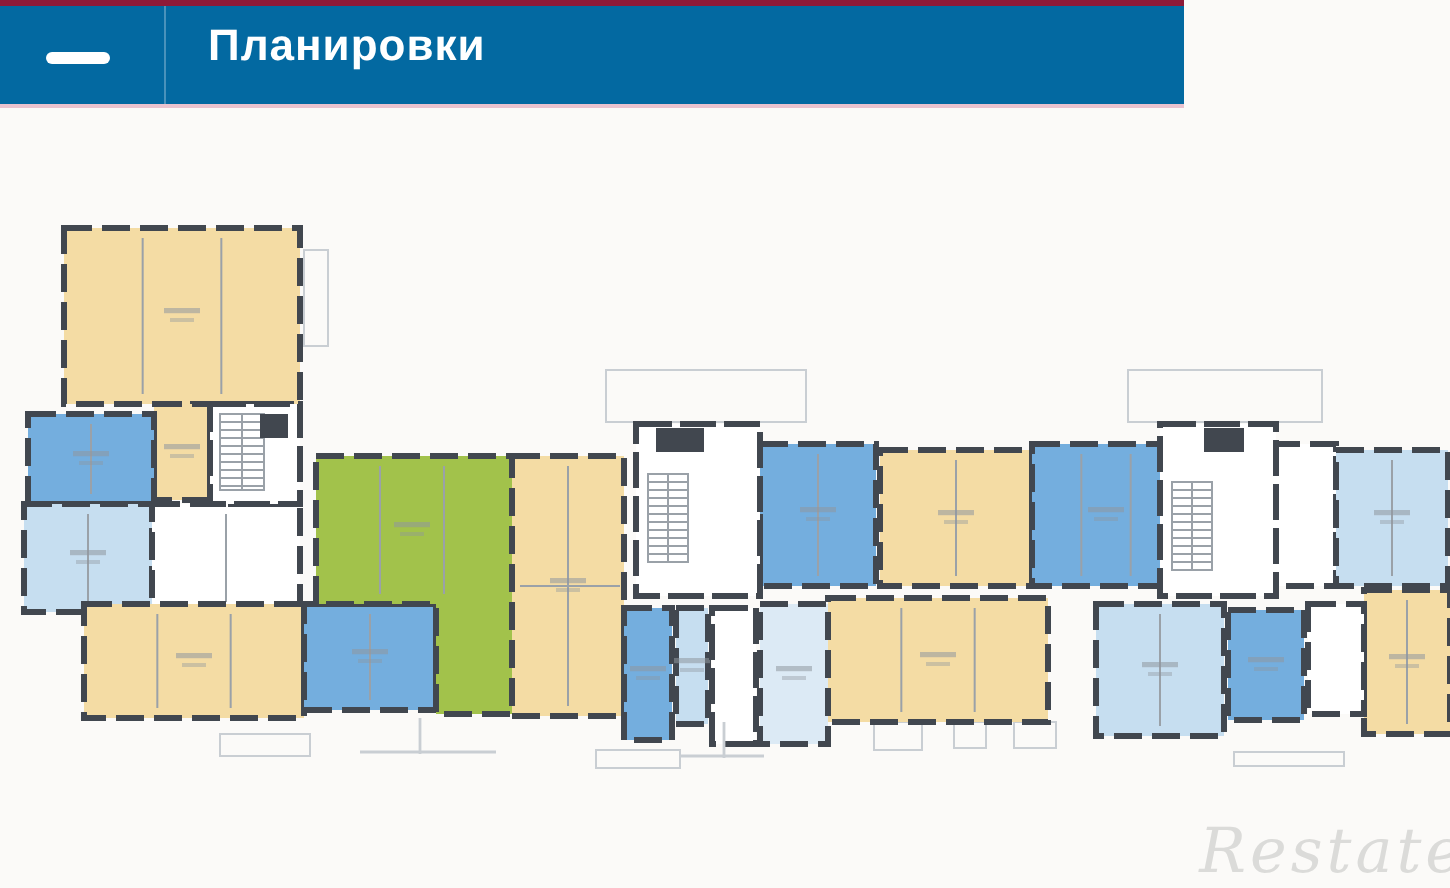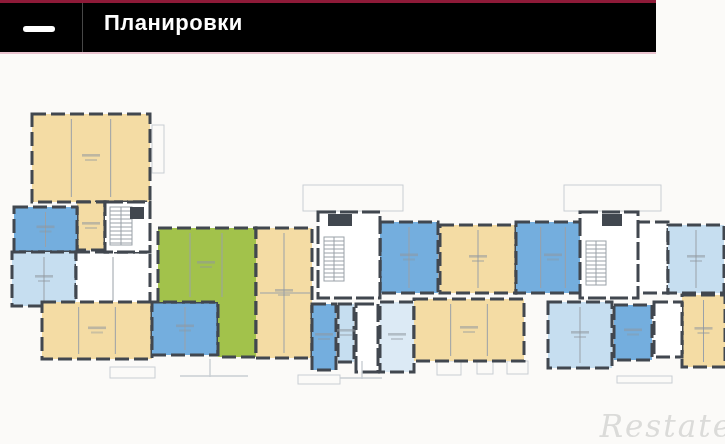--- a/index.html
+++ b/index.html
@@ -2,22 +2,22 @@
 <html><head>
 <meta charset="utf-8">
 <style>
   html,body{margin:0;padding:0;}
   body{
     width:725px;height:444px;overflow:hidden;position:relative;
     background:#FBFAF8;
     font-family:"Liberation Sans", sans-serif;
   }
   .app-header{
-    position:absolute;left:0;top:0;width:656px;height:54px;
-    background:#000000;
+    position:absolute;left:0;top:0;width:592px;height:54px;
+    background:#0369a1;
     border-top:3px solid #8E1A38;
     border-bottom:2px solid #E9C3CF;
     box-sizing:border-box;
   }
   .minus-btn{
     position:absolute;left:22px;top:15px;width:34px;height:22px;
     display:flex;align-items:center;justify-content:center;
     cursor:pointer;background:transparent;border:none;padding:0;
   }
   .minus-bar{width:32px;height:6px;background:#FFFFFF;border-radius:3px;}

